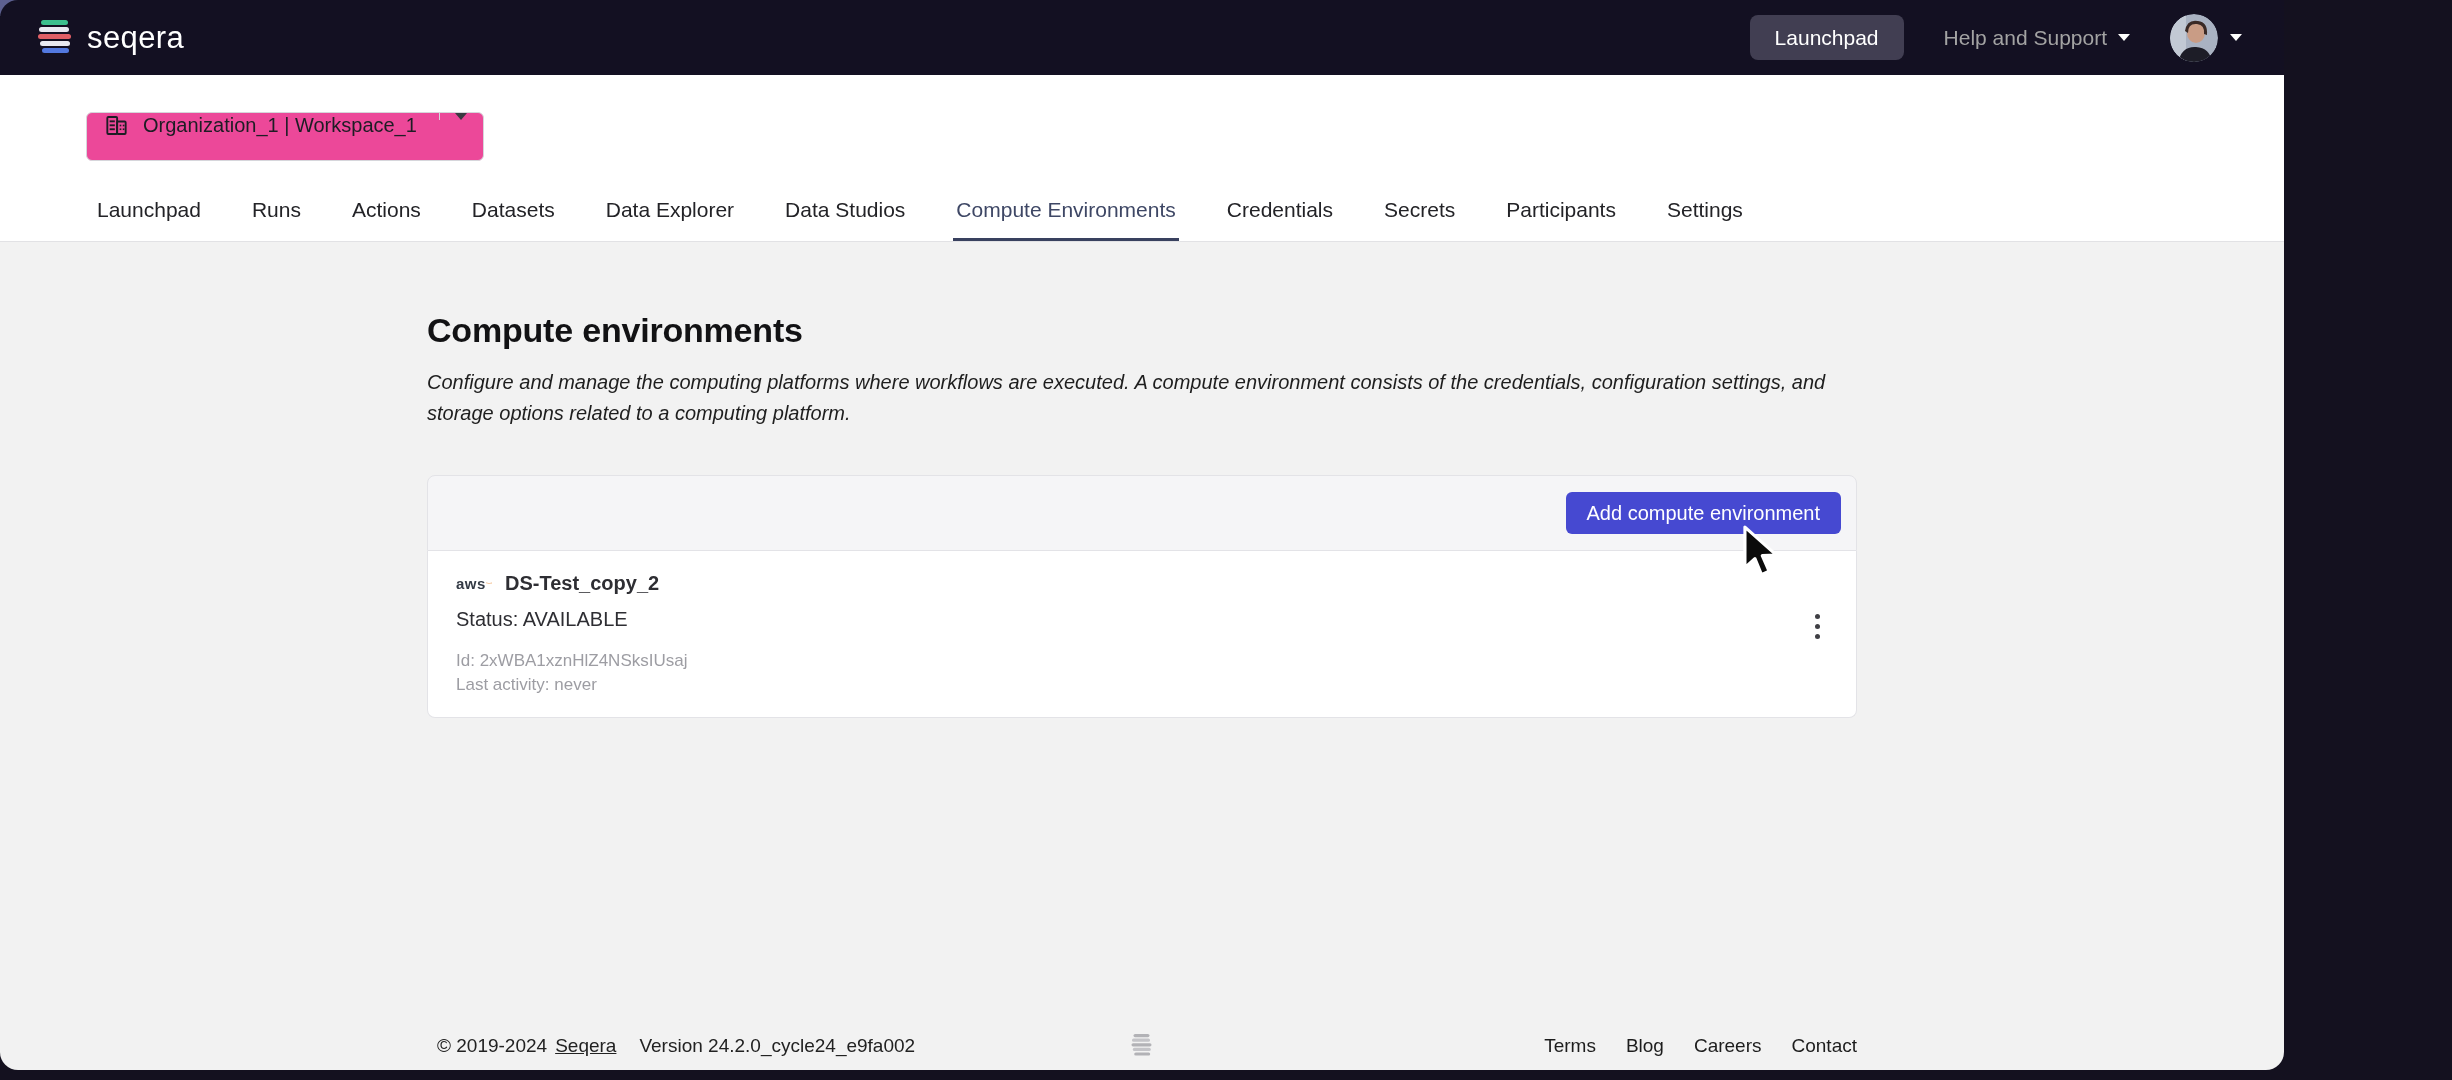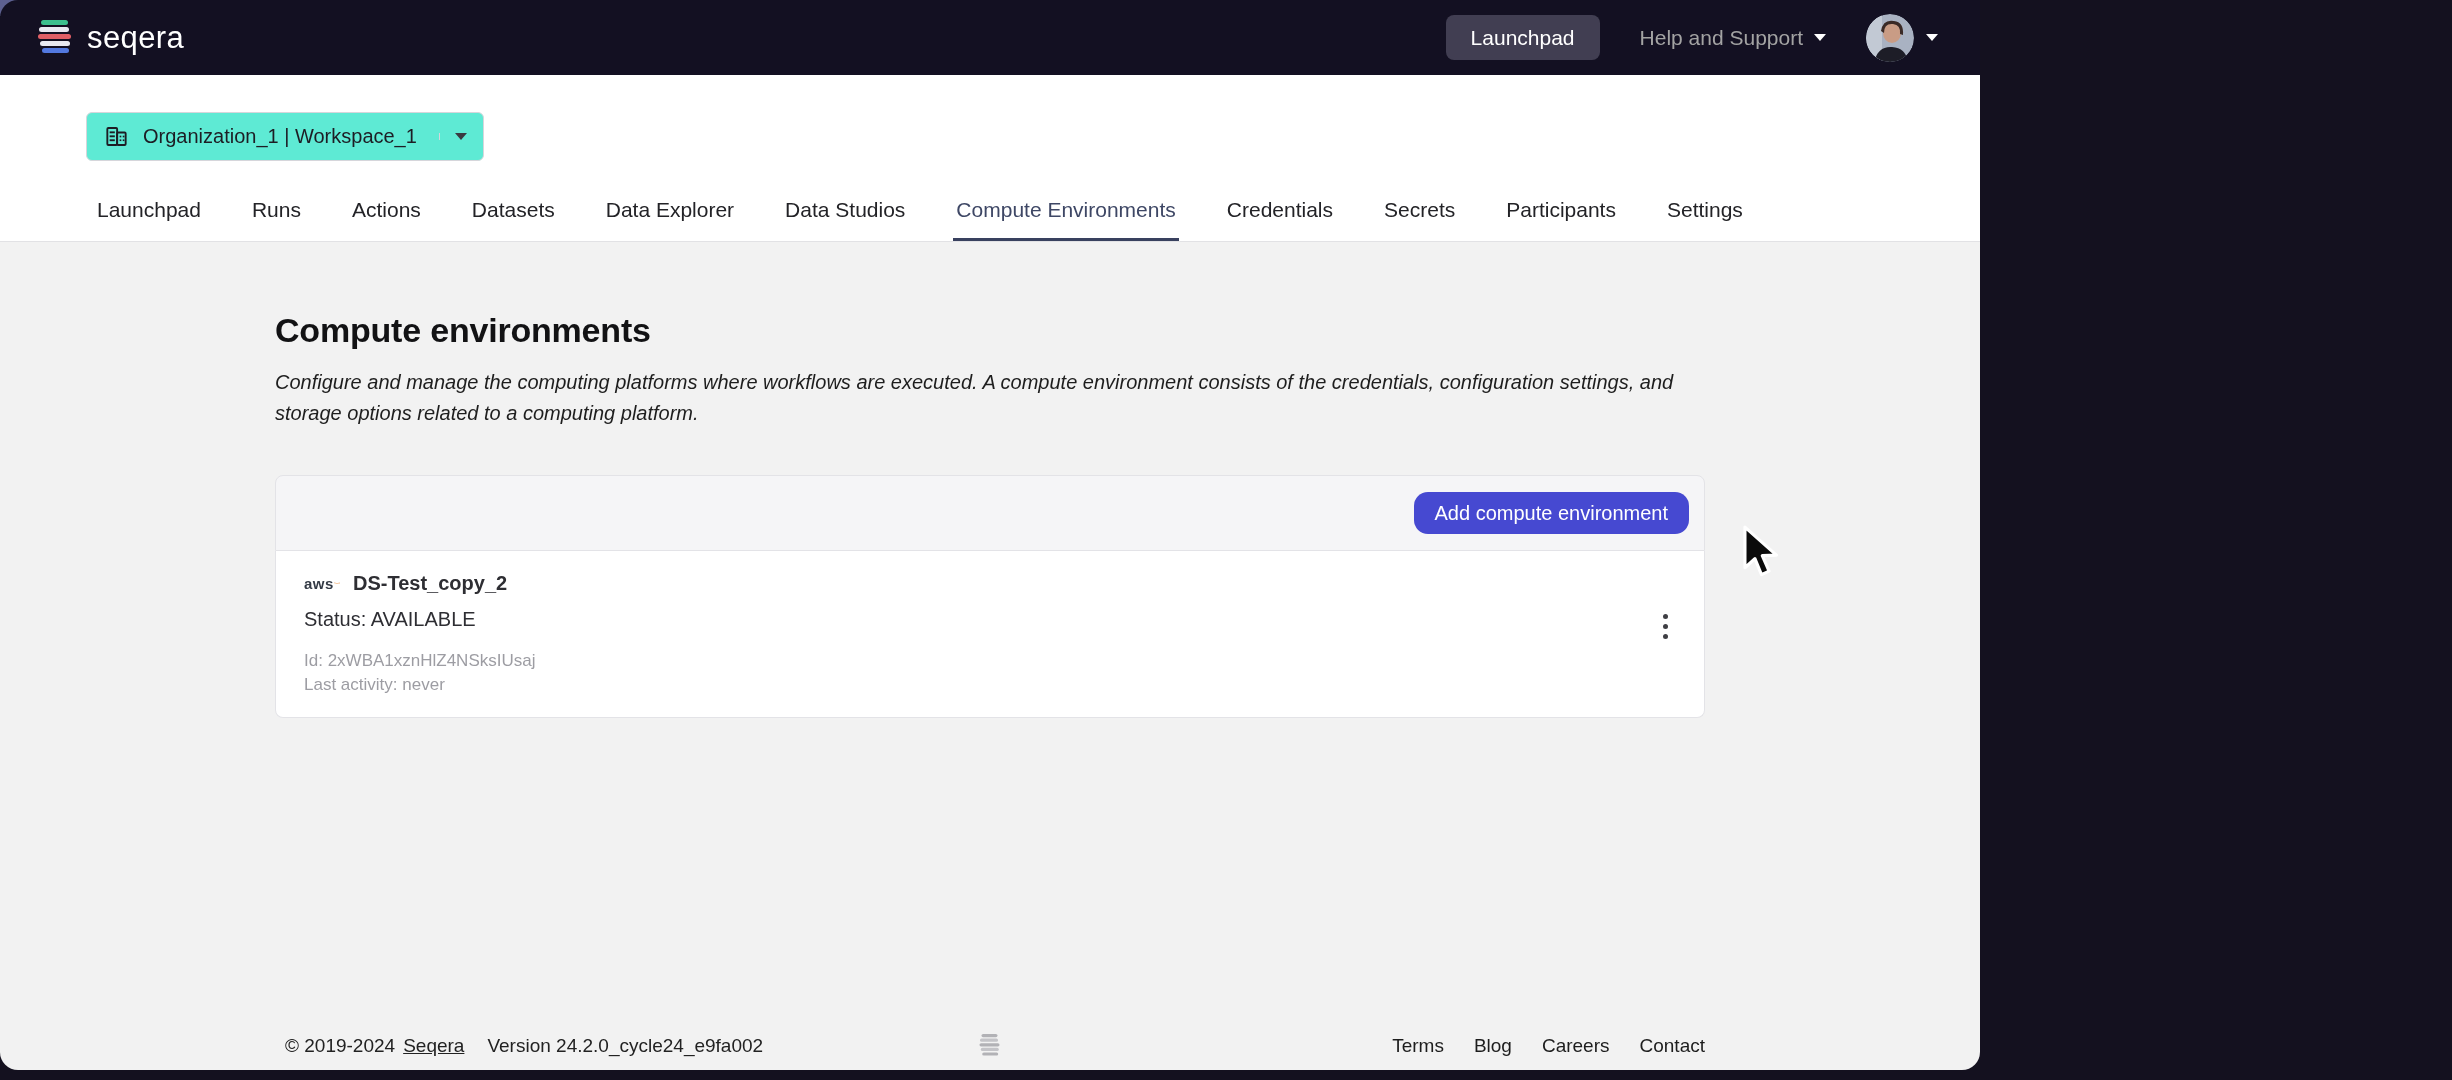--- a/index.html
+++ b/index.html
@@ -1,57 +1,57 @@
 <!DOCTYPE html>
 <html><head>
 <meta charset="utf-8">
 <style>
   * { margin:0; padding:0; box-sizing:border-box; }
   html,body { width:2452px; height:1080px; }
   body { font-family:"Liberation Sans", sans-serif; background:#14111f; }
-  .page { position:relative; width:1980px; height:1080px; overflow:hidden; display:flex; flex-direction:column; }
+  .page { position:relative; width:2284px; height:1080px; overflow:hidden; display:flex; flex-direction:column; }
 
   
   .corner-glint { position:absolute; top:0; left:0; width:130px; height:16px; background:#5d6090; z-index:0; }
   .navbar { position:relative; z-index:1; height:75px; flex:0 0 75px; background:#131022;
             border-top-left-radius:18px; display:flex; align-items:center; justify-content:space-between;
             padding:0 42px 0 37px; }
   .brand { display:flex; align-items:center; gap:14px; cursor:pointer; }
   .brand-name { color:#ffffff; font-size:31px; font-weight:500; letter-spacing:0.4px; }
   .nav-right { display:flex; align-items:center; gap:40px; }
   .nav-launchpad { background:#413e52; color:#fff; border:none; border-radius:8px; height:45px;
                    padding:0 25px; font-size:21px; font-family:inherit; cursor:pointer; }
   .help-menu { display:flex; align-items:center; gap:11px; color:#a3a3a3; font-size:21px; cursor:pointer; }
   .caret { width:0; height:0; border-left:6px solid transparent; border-right:6px solid transparent; display:inline-block; }
   .caret.light { border-top:7px solid #ffffff; }
   .caret.dark  { border-top:7px solid #3a3a41; }
   .user-menu { display:flex; align-items:center; gap:12px; cursor:pointer; }
   .avatar { width:48px; height:48px; border-radius:50%; overflow:hidden; display:block; }
 
   
   .subheader { position:relative; flex:0 0 167px; background:#ffffff; border-bottom:1px solid #e2e2e5; }
-  .ws-selector { position:absolute; left:86px; top:37px; height:49px; display:flex; align-items:center;
-                 border:1px solid #d6d6db; border-radius:6px; background:#5eead4; cursor:pointer; }
+  .ws-selector { position:absolute; left:86px; top:37px; height:49px; display:flex; align-items:flex-start;
+                 border:1px solid #d6d6db; border-radius:6px; background:#ec4899; cursor:pointer; }
   .ws-main { display:flex; align-items:center; gap:14px; padding:0 22px 0 17px; font-size:20px; color:#1d1d24; }
   .ws-caret-box { width:44px; display:flex; align-items:center; justify-content:center; border-left:1px solid #d6d6db; cursor:pointer; }
   .tabs { position:absolute; left:94px; bottom:0; display:flex; gap:45px; }
   .tab { font-size:21px; color:#232327; text-decoration:none; padding:0 3px 16px 3px;
          border-bottom:3px solid transparent; cursor:pointer; white-space:nowrap; }
   .tab.active { color:#3e4765; border-bottom-color:#39415f; }
 
   
   .content { position:relative; flex:0 0 828px; background:#f2f2f2; border-radius:0 0 18px 18px; }
   .main-col { width:1430px; margin:0 auto; padding-top:69px; }
   h1.page-title { font-size:34px; font-weight:700; color:#121214; letter-spacing:-0.2px; margin-bottom:17px; }
   .page-desc { font-size:20px; line-height:1.55; color:#1e1e1e; margin-bottom:46px;font-style:italic; }
 
   .panel { border-radius:8px; }
   .panel-toolbar { background:#f5f5f7; height:76px; border:1px solid #e3e3e7; border-radius:8px 8px 0 0;
                    display:flex; align-items:center; justify-content:flex-end; padding:0 15px; }
-  .add-btn { background:#4649d1; color:#fff; border:none; border-radius:14px; height:42px; padding:0 21px;
+  .add-btn { background:#4649d1; color:#fff; border:none; border-radius:6px; height:42px; padding:0 21px;
              font-size:20px; font-family:inherit; cursor:pointer; }
   .ce-card { position:relative; background:#ffffff; border:1px solid #e3e3e7; border-top:none;
              border-radius:0 0 8px 8px; height:167px; padding:21px 26px 24px 28px; }
   .ce-title-row { display:flex; align-items:center; gap:13px; margin-bottom:13px; }
   .aws-logo { display:flex; align-items:center; width:36px; }
   .aws-text { font-size:15px; font-weight:700; color:#333a45; line-height:1; letter-spacing:0.5px; }
   .ce-name { font-size:20px; font-weight:700; color:#2e2e33; text-decoration:none; cursor:pointer; }
   .ce-status { font-size:20px; color:#2e2e33; margin-bottom:18px; }
   .ce-meta { font-size:17px; color:#9d9da3; line-height:1.4; }
   .kebab { position:absolute; right:30px; top:57px; background:none; border:none; cursor:pointer;

